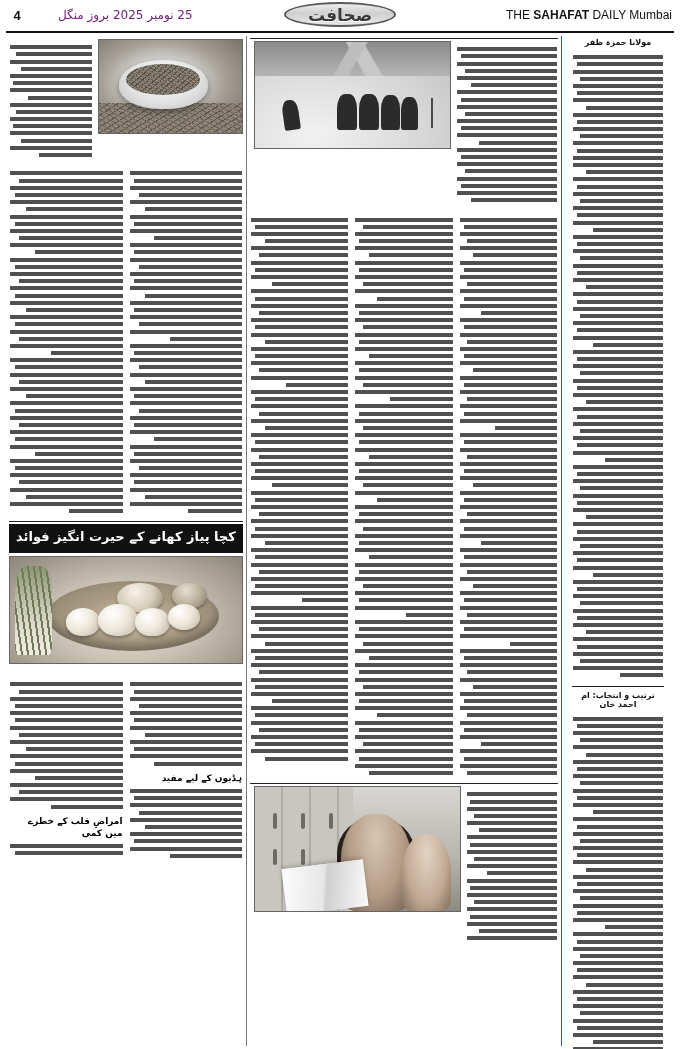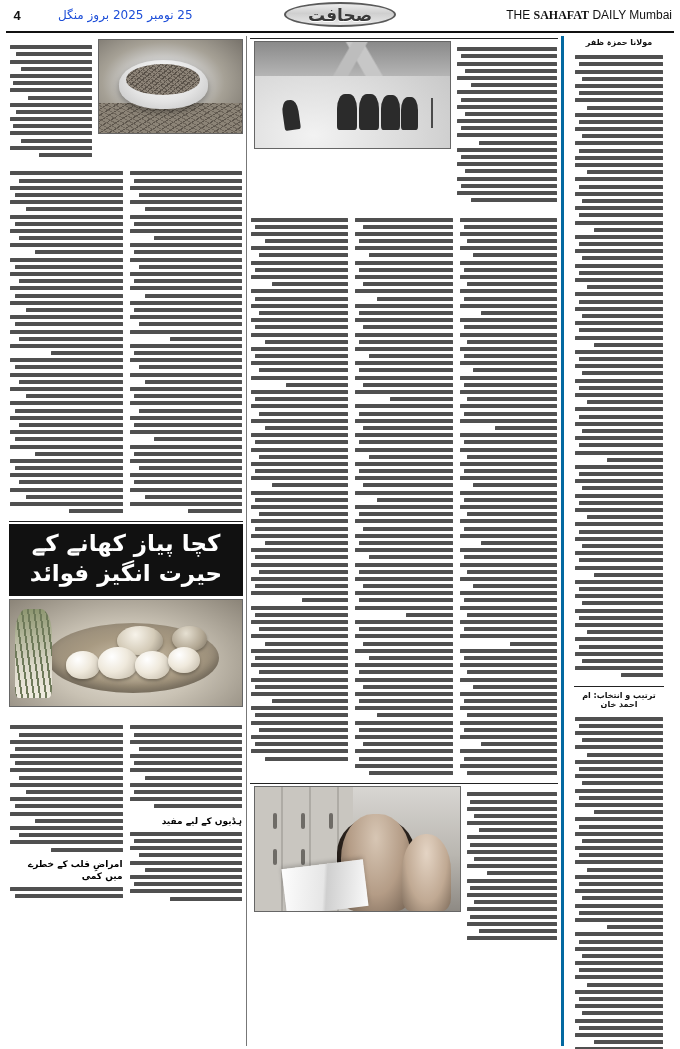--- a/index.html
+++ b/index.html
@@ -31,21 +31,21 @@
   .page-num {
     font-family: "Liberation Sans", sans-serif;
     font-weight: bold;
     font-size: 13px;
     width: 22px;
     text-align: center;
     color: #111;
   }
   .date-ur {
     font-size: 12px;
-    color: #1d4ed8;
+    color: #701a75;
     margin-left: 30px;
     direction: rtl;
     white-space: nowrap;
     letter-spacing: -0.2px;
   }
   .logo-badge {
     position: absolute;
     left: 50%;
     transform: translateX(-50%);
     top: 2px;
@@ -64,42 +64,42 @@
     text-shadow: 0 1px 0 #fff;
   }
   .brand-en {
     position: absolute;
     right: 2px;
     font-family: "Liberation Sans", sans-serif;
     font-size: 12px;
     color: #111;
     white-space: nowrap;
   }
-  .brand-en b { font-weight: bold; font-family: Liberation Serif, serif; }
+  .brand-en b { font-weight: bold; }
 
   .rule-thick {
     height: 2px;
     background: #111;
     margin: 1px 0 3px 0;
   }
   .rule-thin { height: 1px; background: #222; margin: 2px 0; }
 
   
   .body-grid {
     display: flex;
     direction: rtl;
     height: 1010px;
     gap: 0;
   }
 
   
   .col-right {
     width: 113px;
     flex: 0 0 113px;
-    border-left: 3px solid #0369a1;
+    border-left: 1px solid #0369a1;
     padding: 0 10px;
   }
   
   .col-center {
     width: 315px;
     flex: 0 0 315px;
     border-left: 1px solid #777;
     padding: 0 3px;
   }
   
@@ -122,21 +122,21 @@
   .hl-black-box {
     background: #111;
     color: #fff;
     padding: 5px 7px 7px;
     text-align: center;
     font-size: 21px;
     font-weight: bold;
     line-height: 1.35;
     letter-spacing: -0.4px;
   }
-  .hl-black-box.small { font-size: 23px; line-height: 1.3; }
+  .hl-black-box.small { font-size: 13px; line-height: 1.3; }
   .hl-section {
     font-size: 21px;
     font-weight: bold;
     text-align: right;
     padding: 4px 2px 5px;
     line-height: 1.2;
     color: #000;
   }
   .byline {
     text-align: center;

